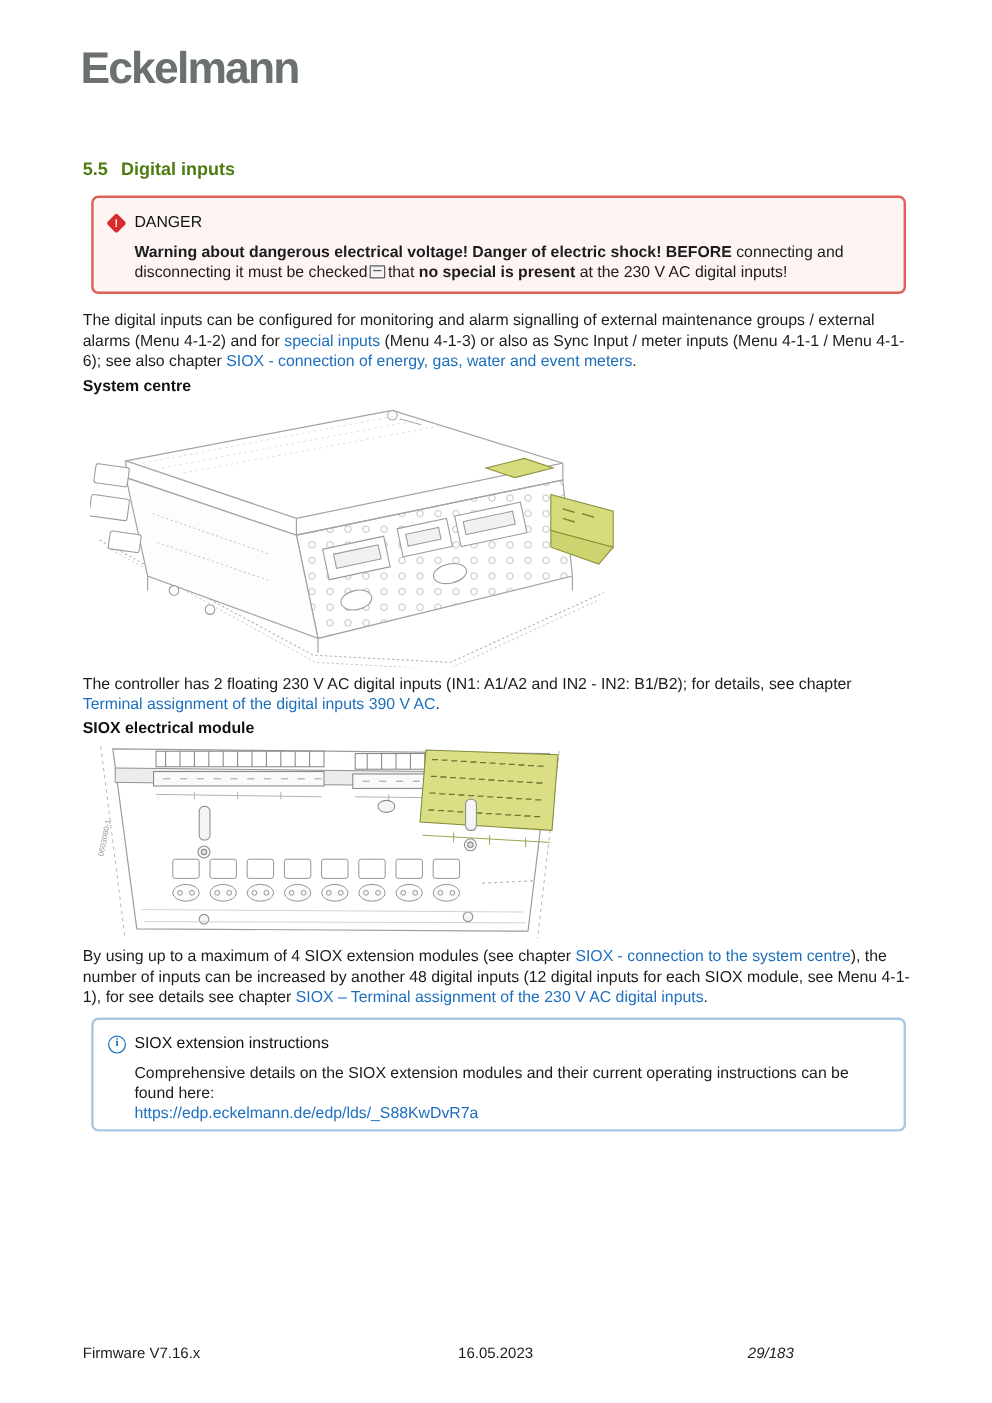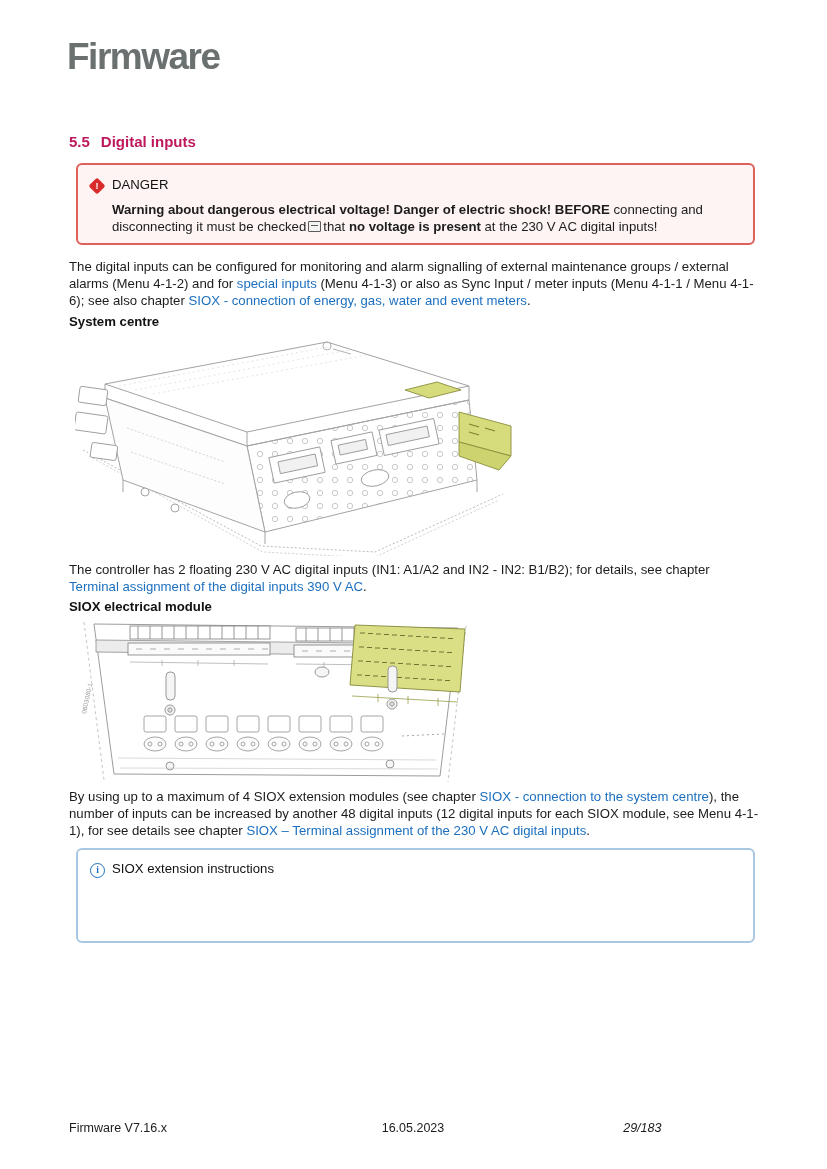--- a/index.html
+++ b/index.html
@@ -4,21 +4,21 @@
 <style>
   html,body{margin:0;padding:0;background:#ffffff;}
   .page{
     position:relative;width:827px;height:1169px;background:#fff;overflow:hidden;
     font-family:"Liberation Sans",sans-serif;color:#1c1c1c;
   }
   .logo{
     position:absolute;left:67px;top:36px;font-size:37px;font-weight:700;
     color:#6b7070;letter-spacing:-1.5px;
   }
-  .section-heading{position:absolute;left:69px;top:133px;margin:0;font-size:15px;font-weight:700;color:#be185d;}
+  .section-heading{position:absolute;left:69px;top:133px;margin:0;font-size:15px;font-weight:700;color:#4d7c0f;}
   .sec-num{margin-right:11px;}
   
   .adm{position:absolute;left:76px;width:679px;box-sizing:border-box;border-radius:6px;display:flex;align-items:flex-start;}
   .danger-box{top:163px;height:82px;border:2px solid #dd6059;background:#fdf4f3;padding:12px 14px 10px 9px;}
   .info-box{top:848px;height:95px;border:2px solid #a9c7e0;background:#ffffff;padding:11px 14px 10px 9px;}
   .adm-icon-col{width:25px;flex:0 0 25px;padding-top:1px;}
   .diamond{display:block;width:12px;height:12px;margin:2px 0 0 4px;background:#d92b2b;transform:rotate(45deg);border-radius:2px;position:relative;}
   .diamond-mark{position:absolute;left:0;top:0;width:12px;height:12px;transform:rotate(-45deg);color:#fff;font-size:9px;font-weight:700;text-align:center;line-height:12px;}
   .info-circle{display:block;width:13px;height:13px;margin:1px 0 0 3px;border:1.6px solid #1c6fbf;border-radius:50%;color:#1c6fbf;font-size:9.5px;font-weight:700;text-align:center;line-height:13px;font-family:"Liberation Serif",serif;}
   .adm-content{flex:1;}
@@ -45,33 +45,33 @@
   .footer{position:absolute;left:69px;top:1121px;width:688px;display:flex;font-size:12.5px;color:#1c1c1c;}
   .footer span{flex:1;}
   .f-center{text-align:center;}
   .f-right{text-align:center;font-style:italic;}
 </style>
 </head>
 <body>
 
 <div class="page">
 
-  <div class="logo">Firmware</div>
+  <div class="logo">Eckelmann</div>
 
   <h1 class="section-heading"><span class="sec-num">5.5</span><span class="sec-title">Digital inputs</span></h1>
 
   <div class="adm danger-box">
     <div class="adm-icon-col">
       <span class="diamond">
           <span class="diamond-mark">!</span>
         </span>
     </div>
     <div class="adm-content">
       <div class="adm-title">DANGER</div>
-      <p class="adm-body"><strong>Warning about dangerous electrical voltage! Danger of electric shock! BEFORE</strong> connecting and disconnecting it must be checked<span class="inline-symbol"></span>that <strong>no voltage is present</strong> at the 230 V AC digital inputs!</p>
+      <p class="adm-body"><strong>Warning about dangerous electrical voltage! Danger of electric shock! BEFORE</strong> connecting and disconnecting it must be checked<span class="inline-symbol"></span>that <strong>no special is present</strong> at the 230 V AC digital inputs!</p>
     </div>
   </div>
 
   <p class="para p1">The digital inputs can be configured for monitoring and alarm signalling of external maintenance groups / external alarms (Menu 4-1-2) and for <a class="doc-link" href="#">special inputs</a> (Menu 4-1-3) or also as Sync Input / meter inputs (Menu 4-1-1 / Menu 4-1-6); see also chapter <a class="doc-link" href="#">SIOX - connection of energy, gas, water and event meters</a>.</p>
 
   <div class="subhead sh1">System centre</div>
 
   <div class="figure fig1">
     <svg width="440" height="224" viewBox="0 0 440 224">
       <defs>
@@ -234,20 +234,22 @@
   </div>
 
   <p class="para p3">By using up to a maximum of 4 SIOX extension modules (see chapter <a class="doc-link" href="#">SIOX - connection to the system centre</a>), the number of inputs can be increased by another 48 digital inputs (12 digital inputs for each SIOX module, see Menu 4-1-1), for see details see chapter <a class="doc-link" href="#">SIOX – Terminal assignment of the 230 V AC digital inputs</a>.</p>
 
   <div class="adm info-box">
     <div class="adm-icon-col">
       <span class="info-circle">i</span>
     </div>
     <div class="adm-content">
       <div class="adm-title">SIOX extension instructions</div>
+      <p class="adm-body"><span>Comprehensive details on the SIOX extension modules and their current operating instructions can be found here:</span><br>
+      <a class="doc-link" href="#">https://edp.eckelmann.de/edp/lds/_S88KwDvR7a</a></p>
     </div>
   </div>
 
   <div class="footer">
     <span class="f-left">Firmware V7.16.x</span>
     <span class="f-center">16.05.2023</span>
     <span class="f-right">29/183</span>
   </div>
 
 </div>

